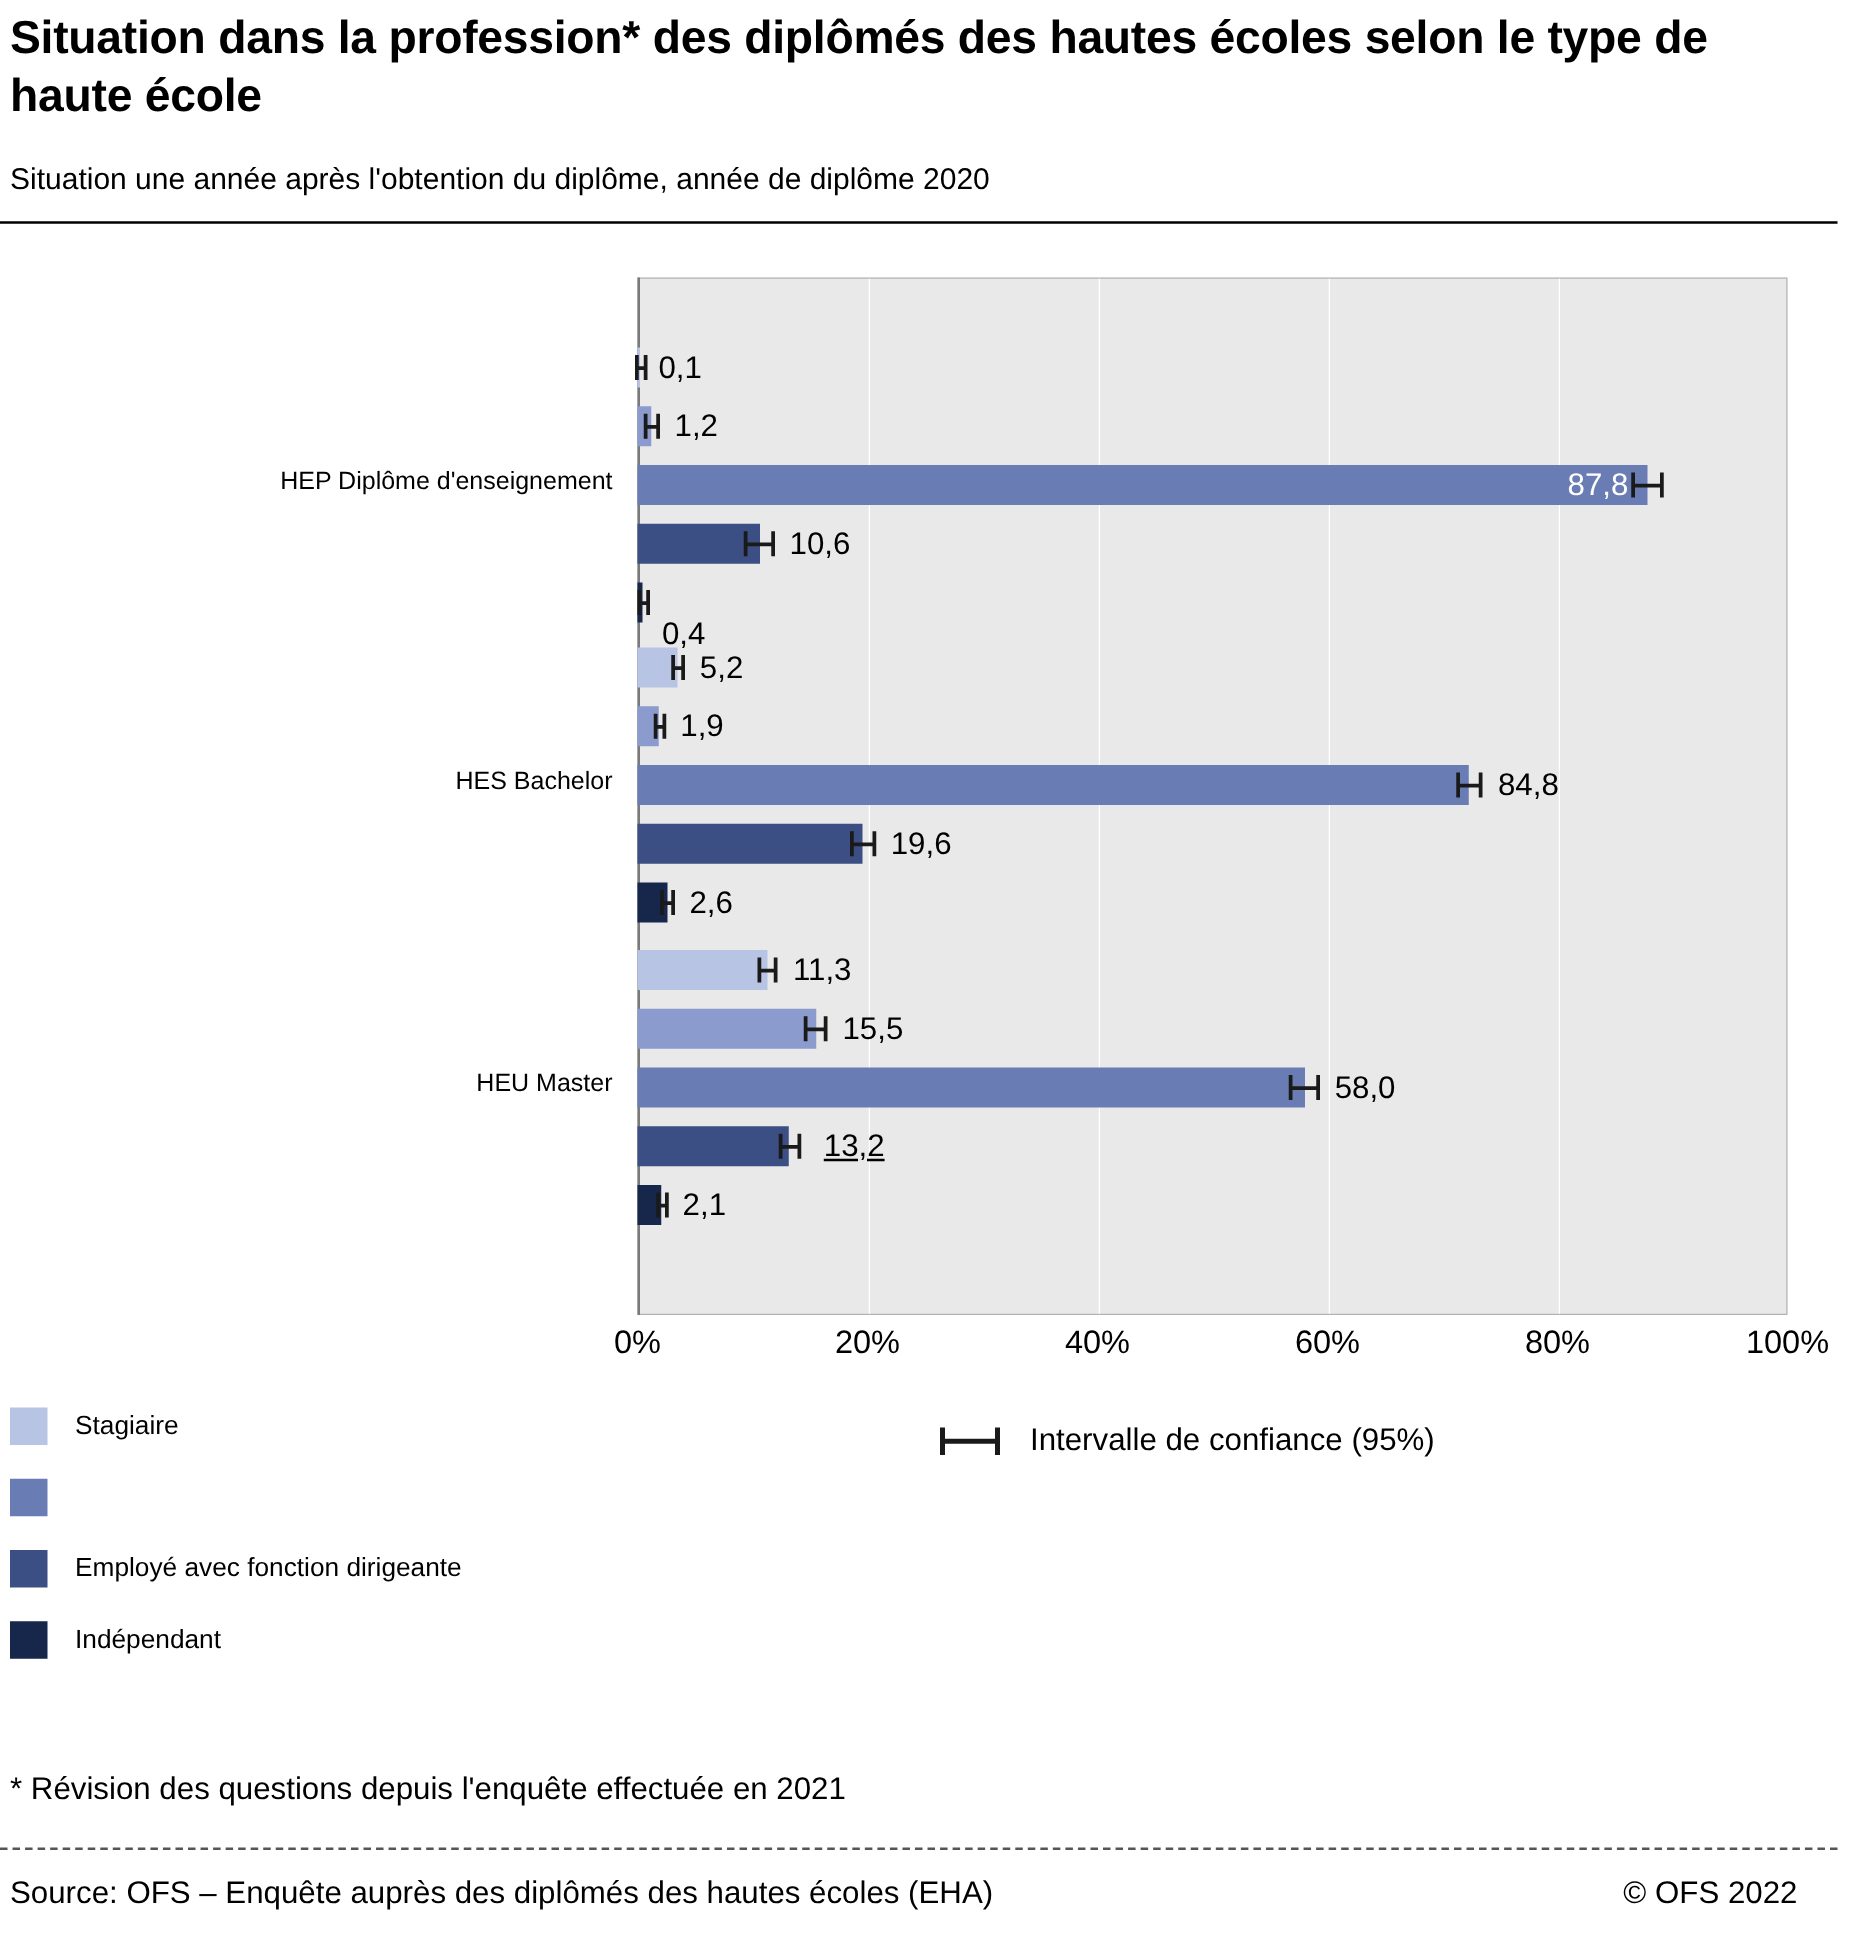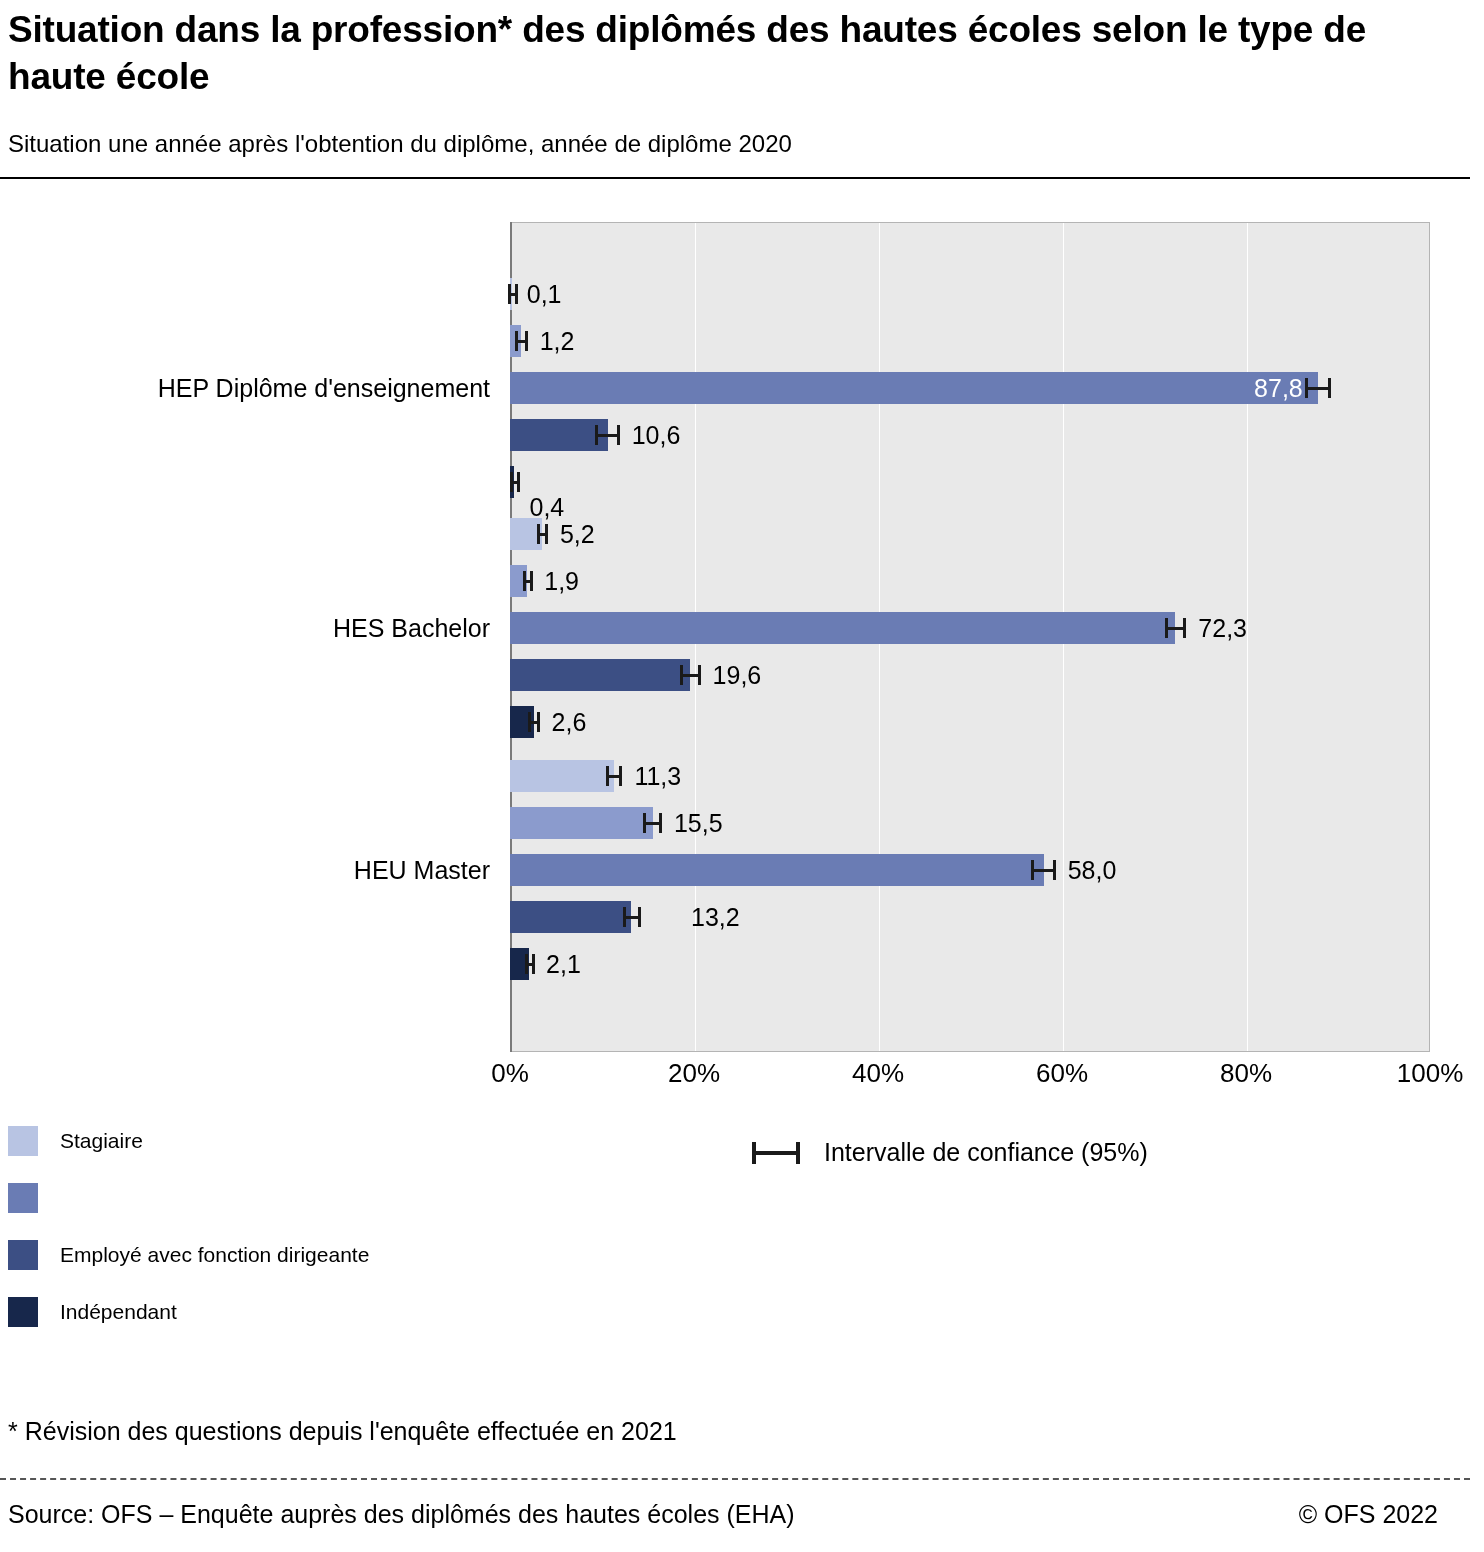--- a/index.html
+++ b/index.html
@@ -107,21 +107,21 @@
     position: absolute;
     top: 14.5px;
     height: 3px;
     background: #1a1a1a;
   }
 
   
   .cat-label {
     position: absolute;
     right: 1012px; 
-    font-size: 25px;
+    font-size: 20px;
     text-align: right;
     line-height: 1.3;
     white-space: nowrap;
   }
 
   
   .xtick {
     position: absolute;
     top: 1058px;
     font-size: 26px;
@@ -279,21 +279,21 @@
         <span class="bar-line" style="left: 2px; width: 6px;"></span>
         <span class="cap" style="left: 7px;"></span>
       </div>
       <div class="bar-label" style="top: 565px; left: 544.24px;">1,9</div>
       <div class="bar" style="left: 510px; top: 612px; width: 665.16px; background: rgb(106, 124, 180);"></div>
       <div class="ci" style="left: 1164.88px; top: 612px; width: 21.48px;">
         <span class="cap" style="left: 0px;"></span>
         <span class="bar-line" style="left: 2px; width: 17.48px;"></span>
         <span class="cap" style="left: 18.48px;"></span>
       </div>
-      <div class="bar-label" style="top: 612px; left: 1198.36px;">72,3</div>
+      <div class="bar-label" style="top: 612px; left: 1198.36px;">84,8</div>
       <div class="bar" style="left: 510px; top: 659px; width: 180.32px; background: rgb(60, 79, 132);"></div>
       <div class="ci" style="left: 680.04px; top: 659px; width: 20.56px;">
         <span class="cap" style="left: 0px;"></span>
         <span class="bar-line" style="left: 2px; width: 16.56px;"></span>
         <span class="cap" style="left: 17.56px;"></span>
       </div>
       <div class="bar-label" style="top: 659px; left: 712.6px;">19,6</div>
       <div class="bar" style="left: 510px; top: 706px; width: 23.92px; background: rgb(23, 39, 75);"></div>
       <div class="ci" style="left: 528.24px; top: 706px; width: 11.36px;">
         <span class="cap" style="left: 0px;"></span>
@@ -321,21 +321,21 @@
         <span class="bar-line" style="left: 2px; width: 20.24px;"></span>
         <span class="cap" style="left: 21.24px;"></span>
       </div>
       <div class="bar-label" style="top: 854px; left: 1067.72px;">58,0</div>
       <div class="bar" style="left: 510px; top: 901px; width: 121.44px; background: rgb(60, 79, 132);"></div>
       <div class="ci" style="left: 623px; top: 901px; width: 17.8px;">
         <span class="cap" style="left: 0px;"></span>
         <span class="bar-line" style="left: 2px; width: 13.8px;"></span>
         <span class="cap" style="left: 14.8px;"></span>
       </div>
-      <div class="bar-label" style="top: 901px; left: 691px;">13,2</div>
+      <div class="bar-label" style="top: 901px; left: 659px; text-decoration: underline;">13,2</div>
       <div class="bar" style="left: 510px; top: 948px; width: 19.32px; background: rgb(23, 39, 75);"></div>
       <div class="ci" style="left: 524.56px; top: 948px; width: 10px;">
         <span class="cap" style="left: 0px;"></span>
         <span class="bar-line" style="left: 2px; width: 6px;"></span>
         <span class="cap" style="left: 7px;"></span>
       </div>
       <div class="bar-label" style="top: 948px; left: 546.08px;">2,1</div>
     </div>
   <div id="cat-layer">
       <div class="cat-label" style="width: 420px; left: 70px; right: auto; top: 371.5px;">HEP Diplôme d'enseignement</div>

